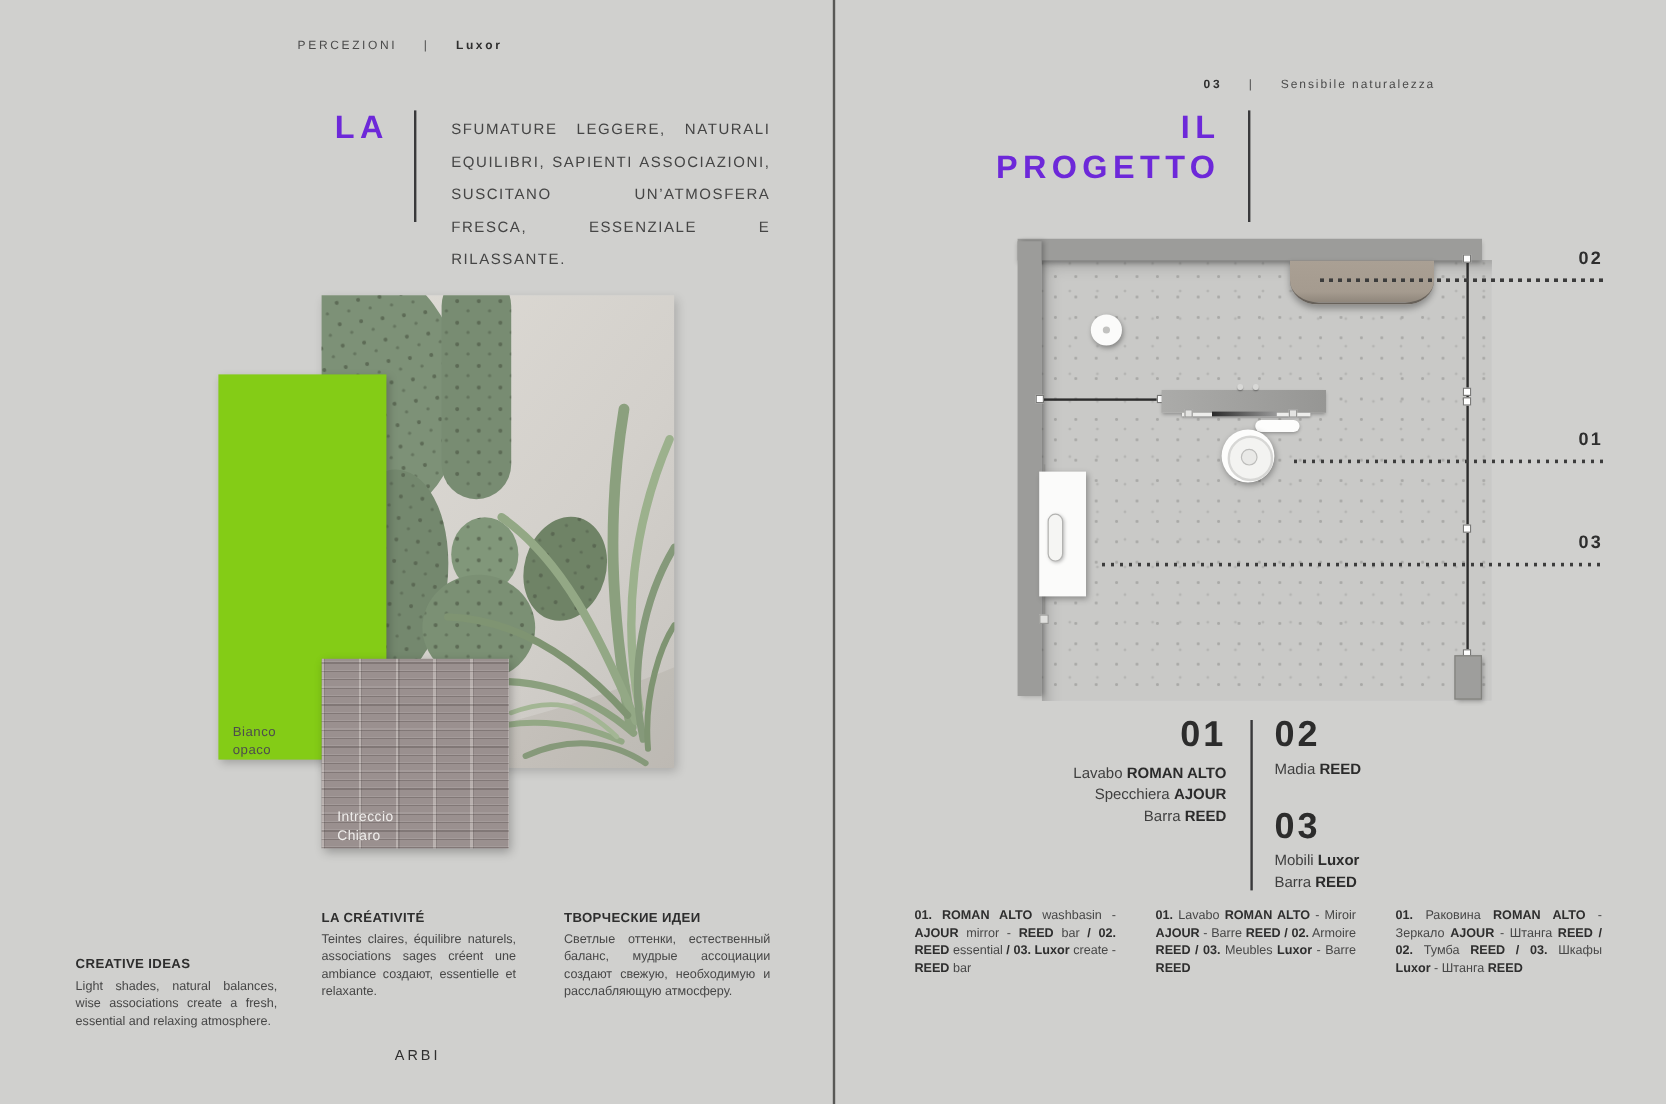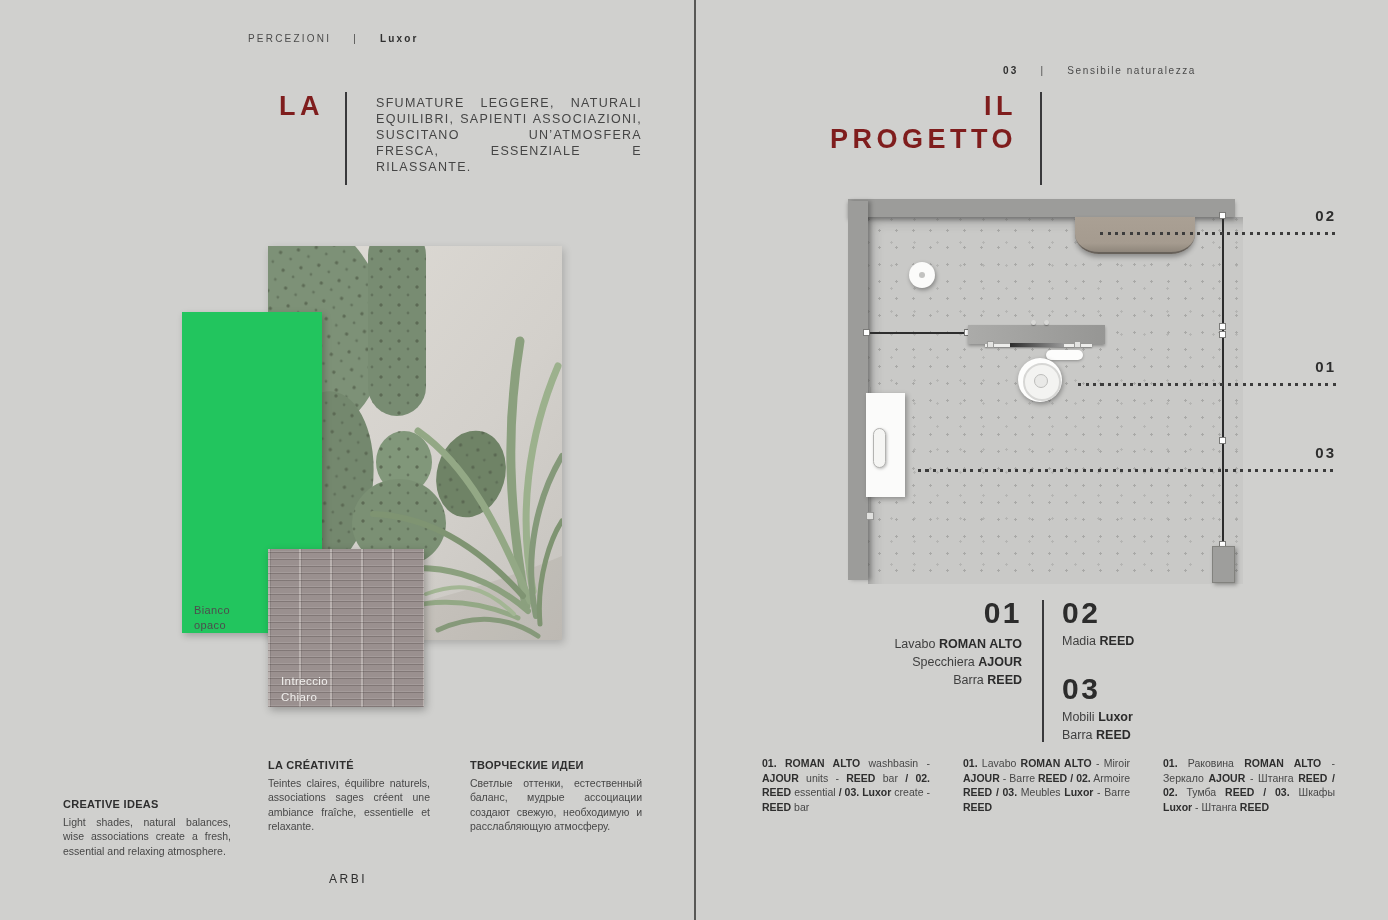--- a/index.html
+++ b/index.html
@@ -15,34 +15,34 @@
 
   
   .gutter { left:694px; top:0; width:2px; height:920px; background:#57575а; background:#585856; }
 
   
   .header-row { display:flex; align-items:baseline; font-size:10px; letter-spacing:2.2px; color:#4b4b4b; }
   .header-row .hdiv { margin:0 22px; color:#4b4b4b; font-weight:400; }
   .header-row .hbold { font-weight:700; color:#2f2f2f; }
 
   
-  .big-title { text-align:right; font-size:27px; line-height:33px; letter-spacing:4.5px; font-weight:600; color:#7f1d1d; }
+  .big-title { text-align:right; font-size:27px; line-height:33px; letter-spacing:4.5px; font-weight:600; color:#6d28d9; }
   .vrule { width:2px; background:#39393b; }
 
   .intro {
-    width:266px; font-size:12.5px; line-height:16px; letter-spacing:1.3px;
+    width:266px; font-size:12.5px; line-height:27px; letter-spacing:1.3px;
     color:#454545; text-align:justify;
   }
 
   
   .photo { left:268px; top:246px; width:294px; height:394px; z-index:1; box-shadow:2px 3px 8px rgba(0,0,0,.18); }
   .photo svg { display:block; width:100%; height:100%; }
   .white-panel {
     left:182px; top:312px; width:140px; height:321px; z-index:2;
-    background:#22c55e; box-shadow:2px 3px 7px rgba(0,0,0,.22);
+    background:#84cc16; box-shadow:2px 3px 7px rgba(0,0,0,.22);
   }
   .white-panel .swatch-label {
     position:absolute; left:12px; top:291px; font-size:11px; line-height:15px; color:#4d4d4d; letter-spacing:.4px;
   }
   .weave {
     left:268px; top:549px; width:156px; height:158px; z-index:3;
     background-color:#9a908f;
     background-image:
       repeating-linear-gradient(0deg, rgba(40,32,30,.22) 0 1px, rgba(255,255,255,.10) 1px 2px, transparent 2px 7px),
       repeating-linear-gradient(90deg, rgba(235,230,226,.38) 0 2px, rgba(0,0,0,.10) 2px 3px, transparent 3px 31px);
@@ -192,21 +192,21 @@
     <div>Chiaro</div>
   </div>
 </div>
 
 <div class="abs cap" style="left:63px; top:758px; width:168px;margin-top:39px;">
   <div class="cap-title">CREATIVE IDEAS</div>
   <div>Light shades, natural balances, wise associations create a fresh, essential and relaxing atmosphere.</div>
 </div>
 <div class="abs cap" style="left:268px; top:758px; width:162px;">
   <div class="cap-title">LA CRÉATIVITÉ</div>
-  <div>Teintes claires, équilibre naturels, associations sages créent une ambiance fraîche, essentielle et relaxante.</div>
+  <div>Teintes claires, équilibre naturels, associations sages créent une ambiance создают, essentielle et relaxante.</div>
 </div>
 <div class="abs cap" style="left:470px; top:758px; width:172px;">
   <div class="cap-title">ТВОРЧЕСКИЕ ИДЕИ</div>
   <div>Светлые оттенки, естественный баланс, мудрые ассоциации создают свежую, необходимую и расслабляющую атмосферу.</div>
 </div>
 
 <div class="abs footer-brand" style="left:329px; top:872px;">ARBI</div>
 
 <div class="abs header-row" style="left:1003px; top:33px;">
   <span class="hbold">03</span>
@@ -278,21 +278,21 @@
   <div class="legend-lines">
     <div><span>Madia </span><span class="b">REED</span><span></span></div>
   </div>
   <div class="legend-num" style="margin-top:24px;">03</div>
   <div class="legend-lines">
     <div><span>Mobili </span><span class="b">Luxor</span><span></span></div>
     <div><span>Barra </span><span class="b">REED</span><span></span></div>
   </div>
 </div>
 
-<div class="abs cap" style="left:762px; top:756px; width:168px;"><span></span><span class="b">01. ROMAN ALTO</span><span> washbasin - </span><span class="b">AJOUR</span><span> units - </span><span class="b">REED</span><span> bar </span><span class="b">/ 02. REED</span><span> essential </span><span class="b">/ 03. Luxor</span><span> create - </span><span class="b">REED</span><span> bar</span></div>
+<div class="abs cap" style="left:762px; top:756px; width:168px;"><span></span><span class="b">01. ROMAN ALTO</span><span> washbasin - </span><span class="b">AJOUR</span><span> mirror - </span><span class="b">REED</span><span> bar </span><span class="b">/ 02. REED</span><span> essential </span><span class="b">/ 03. Luxor</span><span> create - </span><span class="b">REED</span><span> bar</span></div>
 <div class="abs cap" style="left:963px; top:756px; width:167px;"><span></span><span class="b">01.</span><span> Lavabo </span><span class="b">ROMAN ALTO</span><span> - Miroir </span><span class="b">AJOUR</span><span> - Barre </span><span class="b">REED / 02.</span><span> Armoire </span><span class="b">REED / 03.</span><span> Meubles </span><span class="b">Luxor</span><span> - Barre </span><span class="b">REED</span><span></span></div>
 <div class="abs cap" style="left:1163px; top:756px; width:172px;"><span></span><span class="b">01.</span><span> Раковина </span><span class="b">ROMAN ALTO</span><span> - Зеркало </span><span class="b">AJOUR</span><span> - Штанга </span><span class="b">REED / 02.</span><span> Тумба </span><span class="b">REED / 03.</span><span> Шкафы </span><span class="b">Luxor</span><span> - Штанга </span><span class="b">REED</span><span></span></div>
 
 <div class="abs footer-pages" style="left:985px; top:872px;margin-top:48px;">
   <span>54</span>
   <span class="hdiv">|</span>
   <span>55</span>
 </div>
 
 </body></html>

